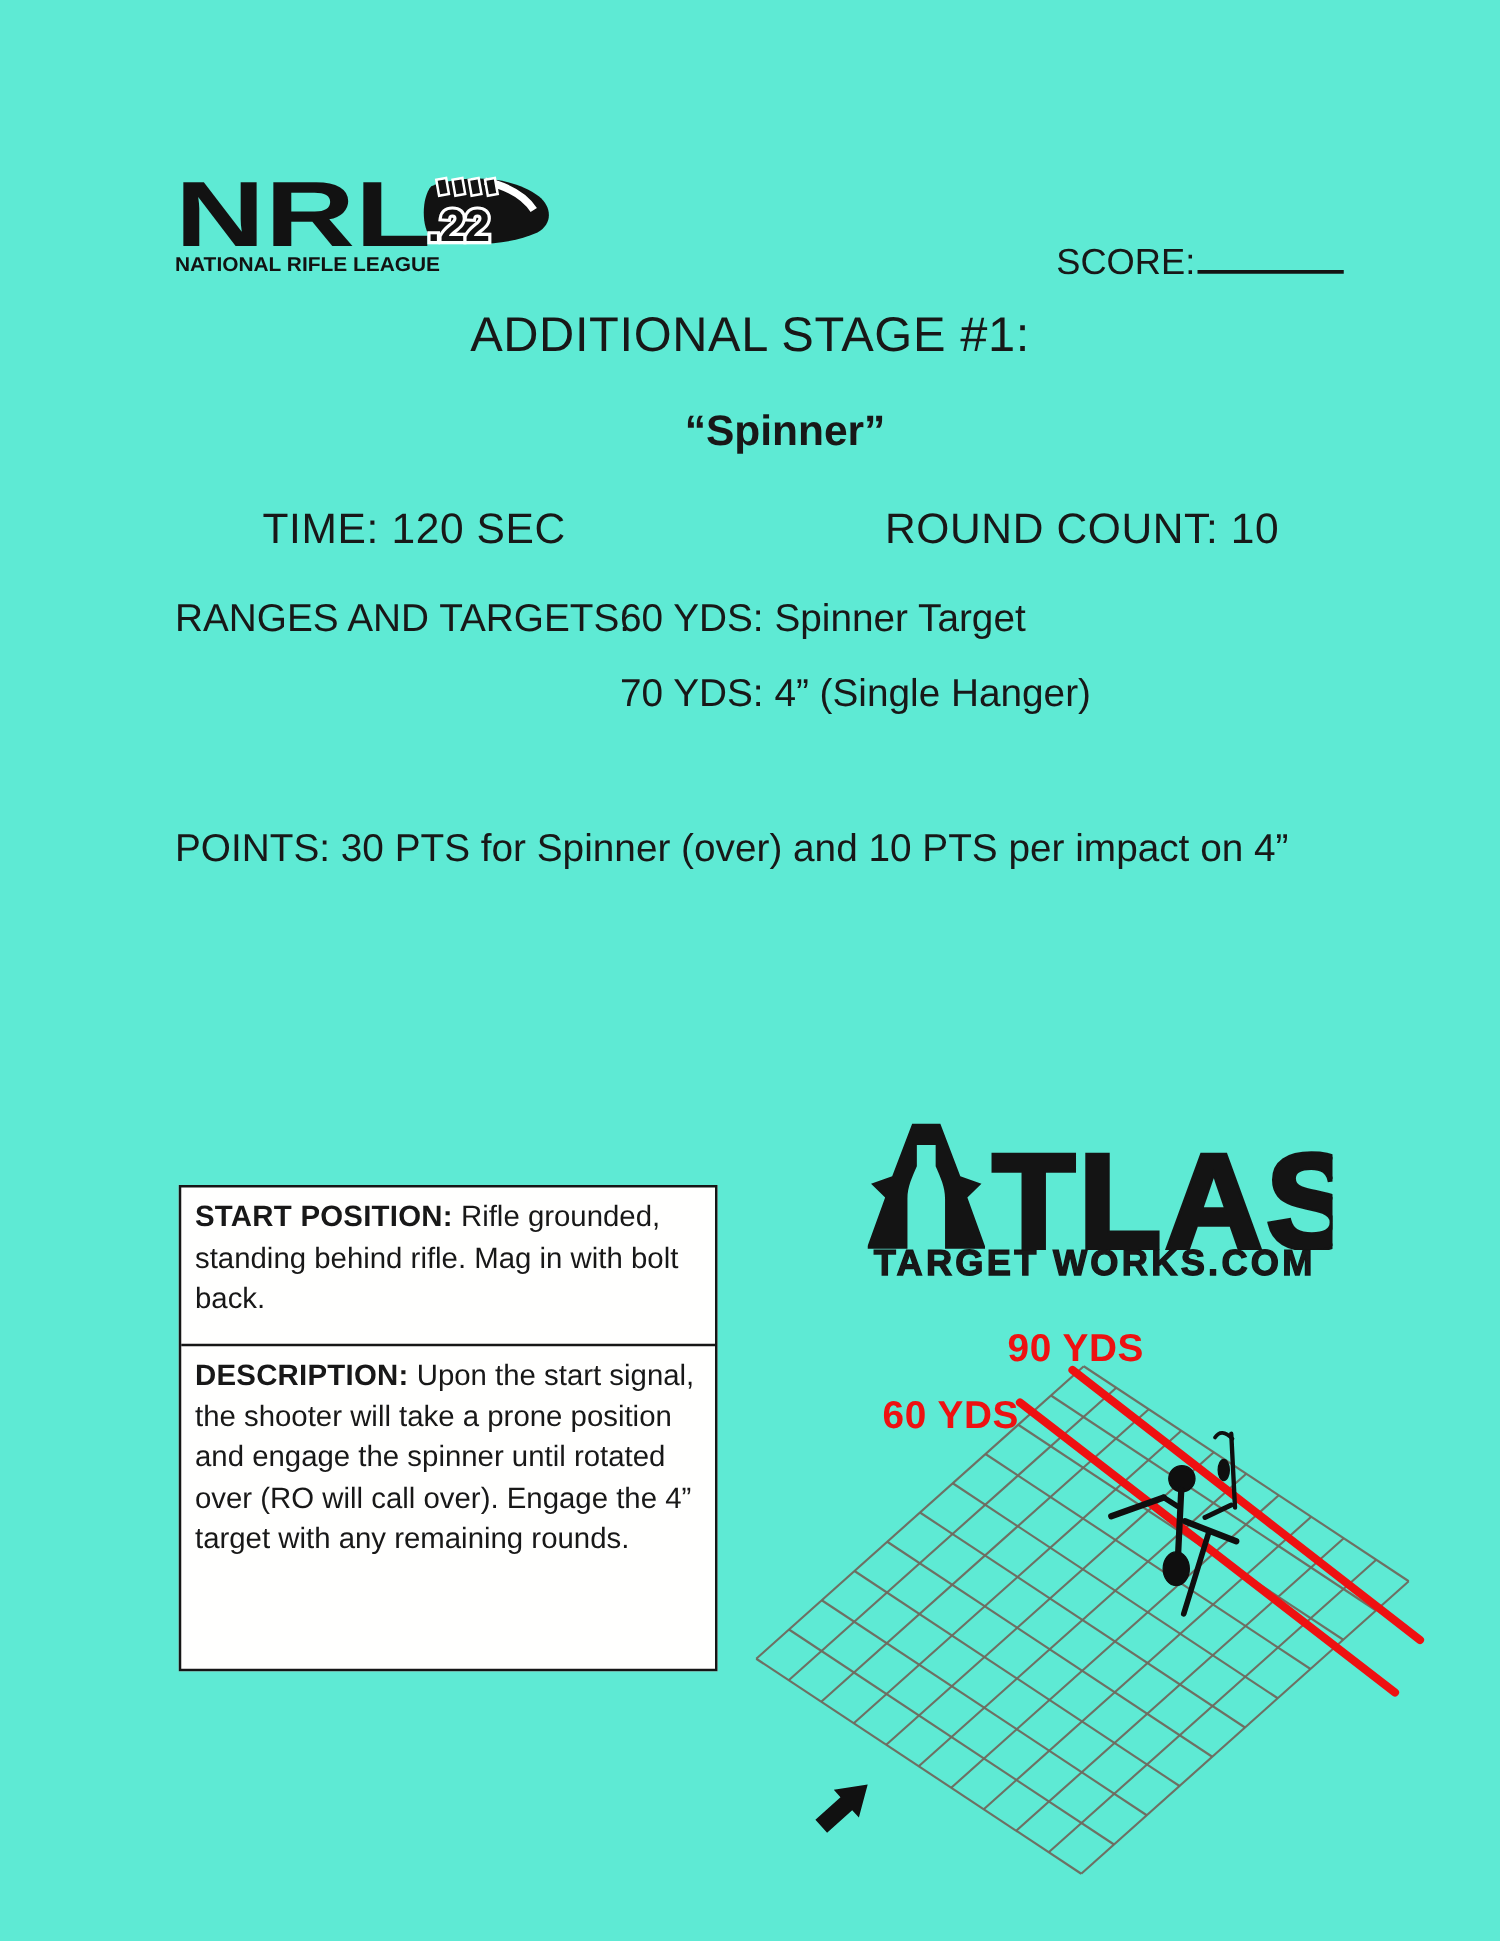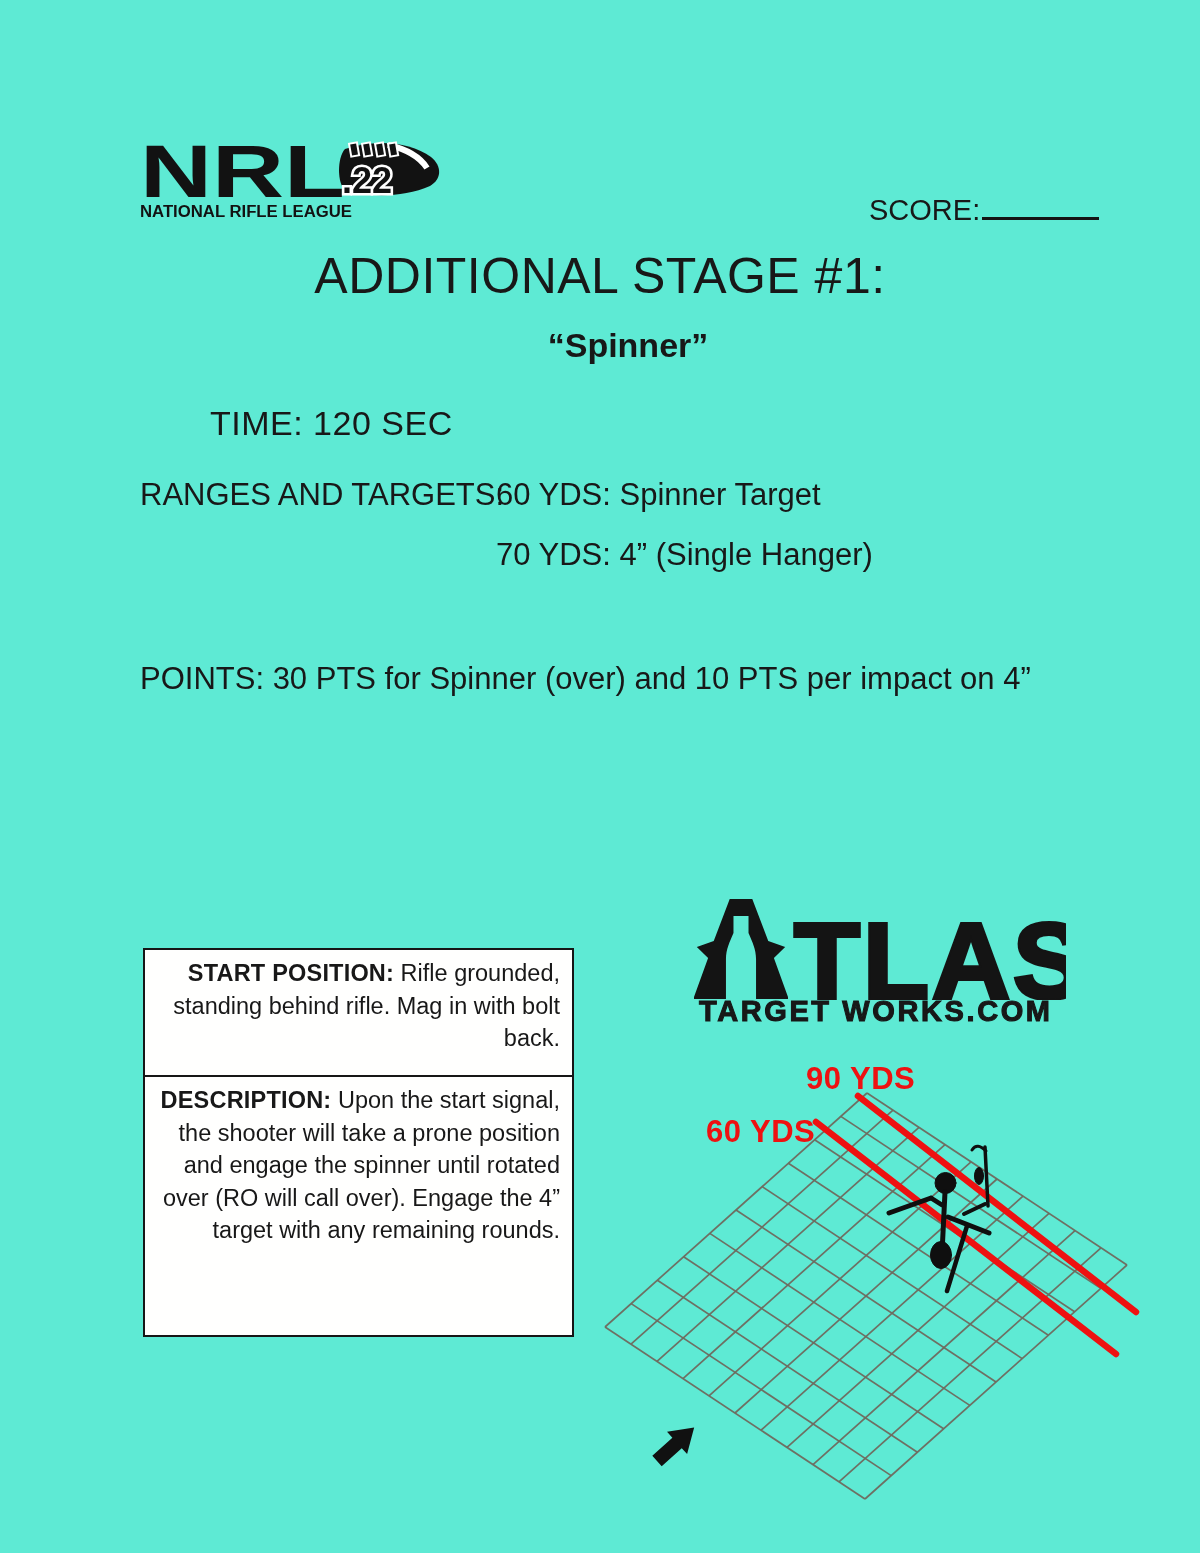--- a/index.html
+++ b/index.html
@@ -5,41 +5,41 @@
   :root{ --red:#ee1111; --grid:#6f6a5e; --ink:#181818; }
   html,body{margin:0;padding:0;background:#ffffff;}
   .page{
     position:relative; width:1200px; height:1553px; background:#5eead4;
     font-family:"Liberation Sans", sans-serif; color:var(--ink); overflow:hidden;
   }
   .abs{position:absolute;}
   .nowrap{white-space:nowrap;}
 
   
-  .score{left:845px; top:194px; font-size:29px;margin-left:24px;}
+  .score{left:845px; top:194px; font-size:29px;}
   .score-line{display:inline-block; width:117px; height:6px; border-bottom:3px solid #141414; margin-left:2px;}
 
-  .title{left:0; top:247px; width:100%; text-align:center; font-size:50px; letter-spacing:0.5px;}
+  .title{left:0; top:247px; width:100%; text-align:center; font-size:39px; letter-spacing:0.5px;}
   .subtitle{left:0; top:326px; width:100%; text-align:center; font-size:34px; font-weight:bold;padding-left:28px;}
 
   .stat{font-size:34px; letter-spacing:0.5px;}
   .time{left:210px; top:404px;}
   .round{left:708px; top:404px;}
 
   .body-line{font-size:31px;}
   .ranges-label{left:140px; top:477px;}
   .range-60{left:496px; top:477px;}
   .range-90{left:496px; top:537px;}
   .points{left:140px; top:661px;}
   .equipment{left:140px; top:784px; width:952px; font-size:29.5px; line-height:46px;}
 
   
   .info-box{
     left:143px; top:948px; width:431px; box-sizing:border-box;
-    border:2.5px solid #161616; background:#fffffe;text-align:right;
+    border:2.5px solid #161616; background:#fffffe;
   }
   .box-section{box-sizing:border-box; padding:7px 12px 8px 11px; font-size:23.5px; line-height:32.5px;}
   .box-top{height:127px; border-bottom:2.5px solid #161616;}
   .box-bottom{height:258px;border-radius:10px;}
   .box-section b{letter-spacing:0.2px;}
 
   
   .nrl-logo{left:138px; top:136px; width:306px; height:86px;}
   .atlas-logo{left:694px; top:898px; width:372px; height:102px;}
   .atlas-tagline{left:699px; top:995px; font-size:29px; font-weight:bold; letter-spacing:2.6px; -webkit-text-stroke:1px #151515;}
@@ -71,20 +71,21 @@
     </g>
     <text x="204" y="57" font-size="36" font-weight="bold" fill="#121212" stroke="#ffffff" stroke-width="5" paint-order="stroke">.22</text>
     <text x="2" y="81" font-size="16" font-weight="bold" fill="#121212" textLength="212" lengthAdjust="spacingAndGlyphs">NATIONAL RIFLE LEAGUE</text>
   </svg>
 
   <div class="abs score nowrap"><span>SCORE:</span><span class="score-line"></span></div>
 
   <div class="abs title">ADDITIONAL STAGE #1:</div>
   <div class="abs subtitle">“Spinner”</div>
   <div class="abs stat time nowrap">TIME: 120 SEC</div>
+  <div class="abs stat round nowrap">ROUND COUNT: 10</div>
 
   <div class="abs body-line ranges-label nowrap">RANGES AND TARGETS:</div>
   <div class="abs body-line range-60 nowrap">60 YDS: Spinner Target</div>
   <div class="abs body-line range-90 nowrap">70 YDS: 4” (Single Hanger)</div>
   <div class="abs body-line points nowrap">POINTS: 30 PTS for Spinner (over) and 10 PTS per impact on 4”</div>
 
   <div class="abs info-box">
     <div class="box-section box-top">
       <b>START POSITION:</b>
       <span>Rifle grounded, standing behind rifle. Mag in with bolt back.</span>

